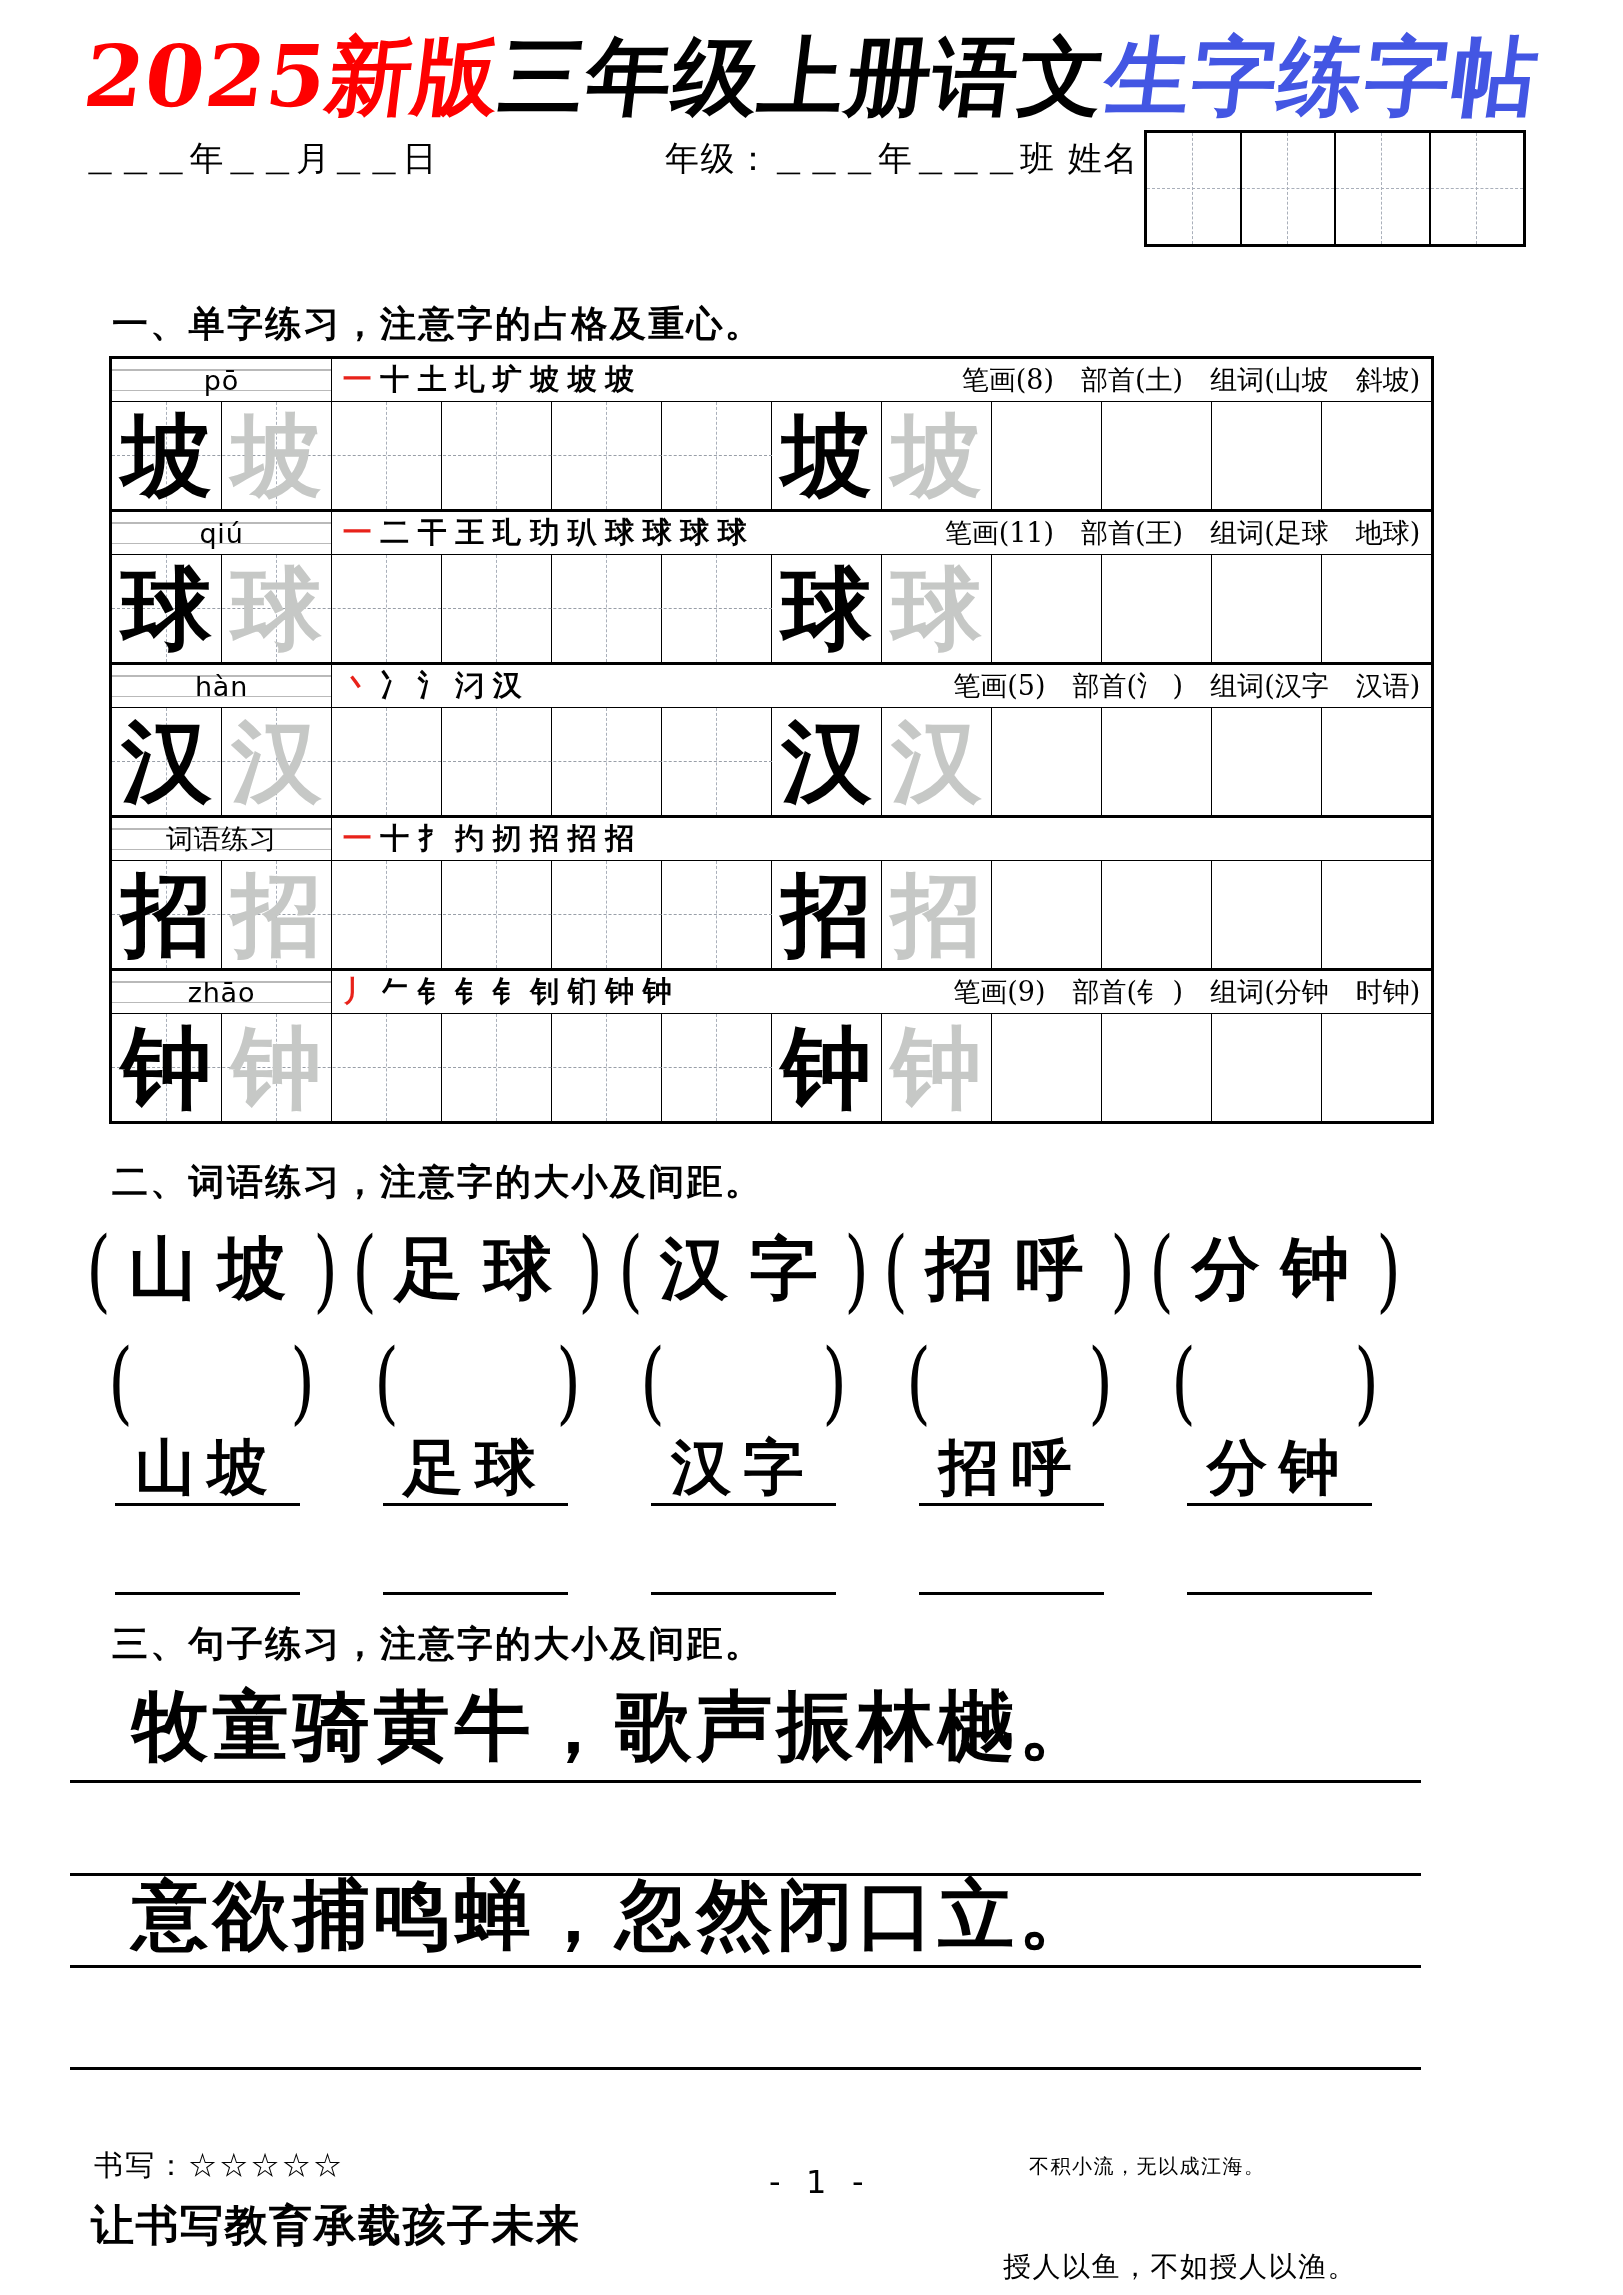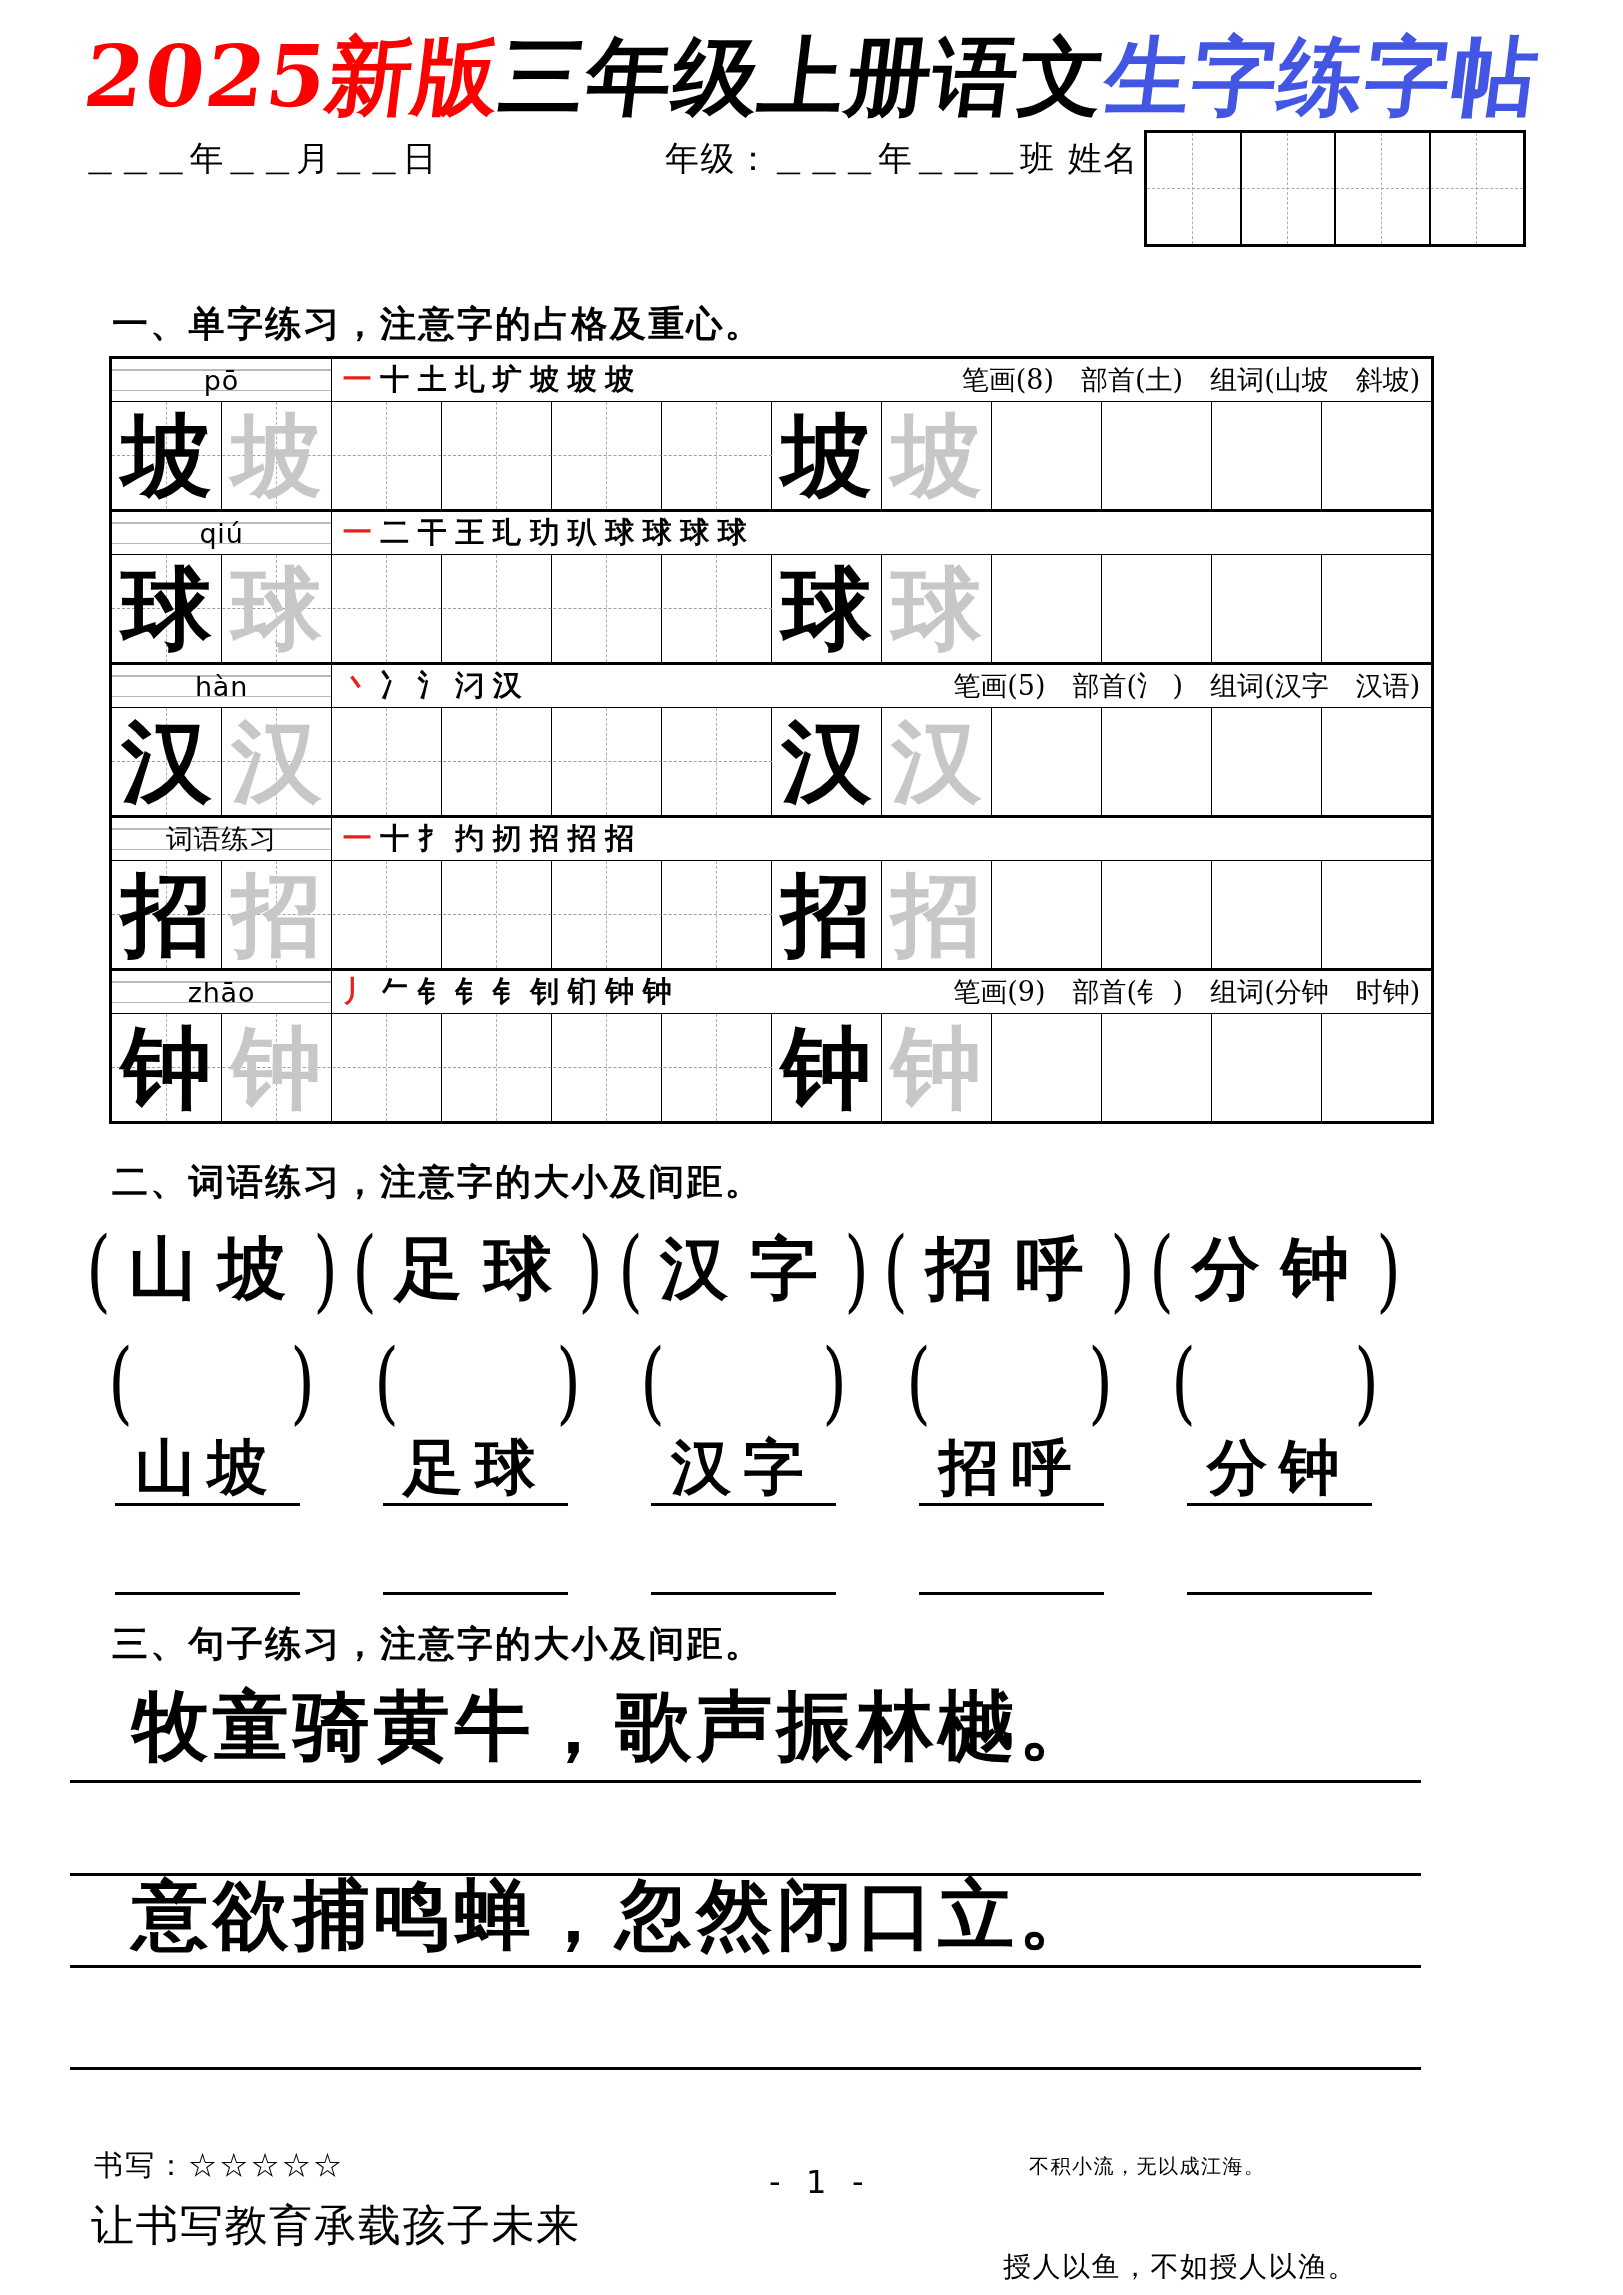--- a/index.html
+++ b/index.html
@@ -105,21 +105,21 @@
   .blank-rule{left:70px;width:1351px;height:0;border-top:3.1px solid #000;}
   #blank-rule-1{top:1873px;}
   #blank-rule-2{top:2067px;}
 
   
   .f-rating{left:94px;top:2146px;font-size:29px;letter-spacing:2.3px;}
   .f-page{left:769px;top:2163px;font-size:32px;letter-spacing:7.7px;font-family:"DejaVu Sans","Liberation Sans",sans-serif;}
   .f-quote-top{left:1029px;top:2153px;font-size:20px;letter-spacing:1.5px;}
   .f-quote-bottom{left:1003px;top:2220px;font-size:28px;letter-spacing:1.5px;margin-top:28px;}
   .f-slogan{
-    left:91px;top:2197px;font-size:43px;font-weight:normal;letter-spacing:1.5px;
+    left:91px;top:2197px;font-size:43px;font-weight:bold;letter-spacing:1.5px;
     font-family:"DejaVu Sans","Liberation Sans",sans-serif;
   }
 </style>
 </head>
 <body>
 
 <div class="abs title">
   <span class="title-part" style="color: rgb(254, 0, 0);">2025新版</span><span class="title-part" style="color: rgb(0, 0, 0);">三年级上册语文</span><span class="title-part" style="color: rgb(67, 86, 227);">生字练字帖</span>
 </div>
 
@@ -214,20 +214,21 @@
             <span class="stroke-step">干</span>
             <span class="stroke-step">王</span>
             <span class="stroke-step">玌</span>
             <span class="stroke-step">玏</span>
             <span class="stroke-step">玐</span>
             <span class="stroke-step">球</span>
             <span class="stroke-step">球</span>
             <span class="stroke-step">球</span>
             <span class="stroke-step">球</span>
           </div>
+          <span class="char-info">笔画(11)　部首(王)　组词(足球　地球)</span>
         </div>
       </div>
       <div class="row-practice">
         <div class="pcell">
           <div class="dash-v"></div>
           <span class="pchar">球</span>
         </div>
         <div class="pcell">
           <div class="dash-v"></div>
           <span class="pchar trace">球</span>

